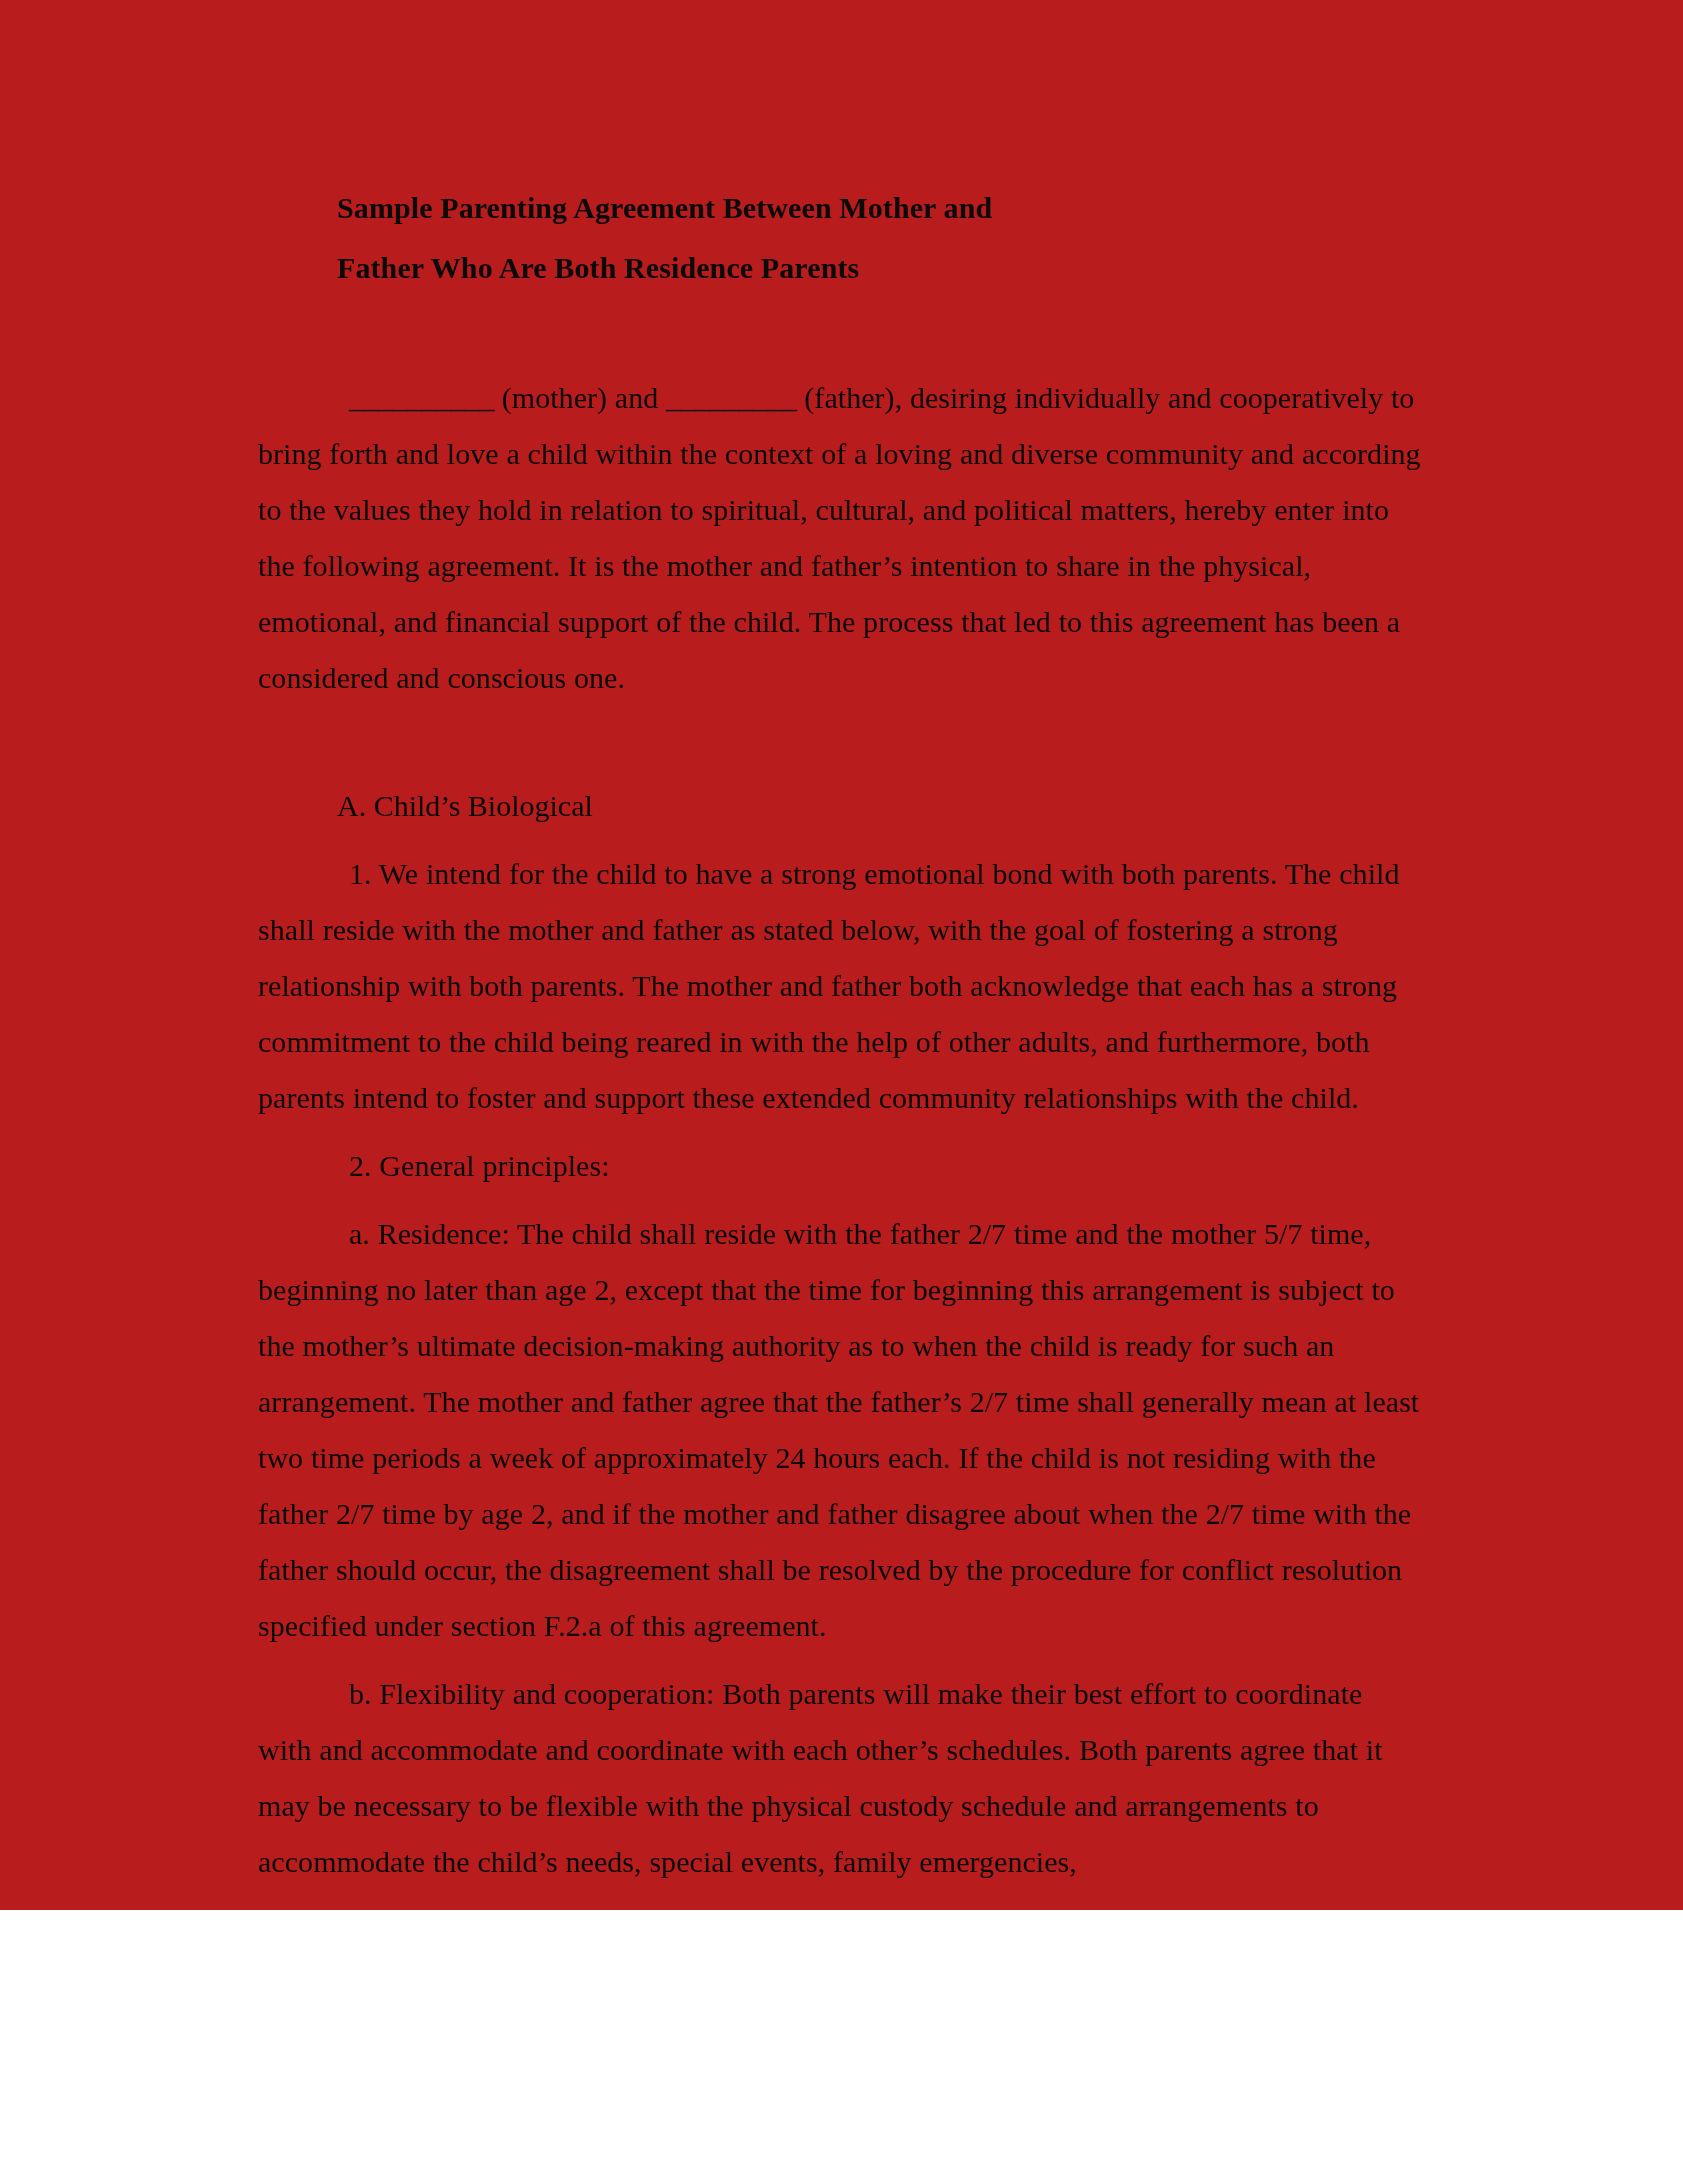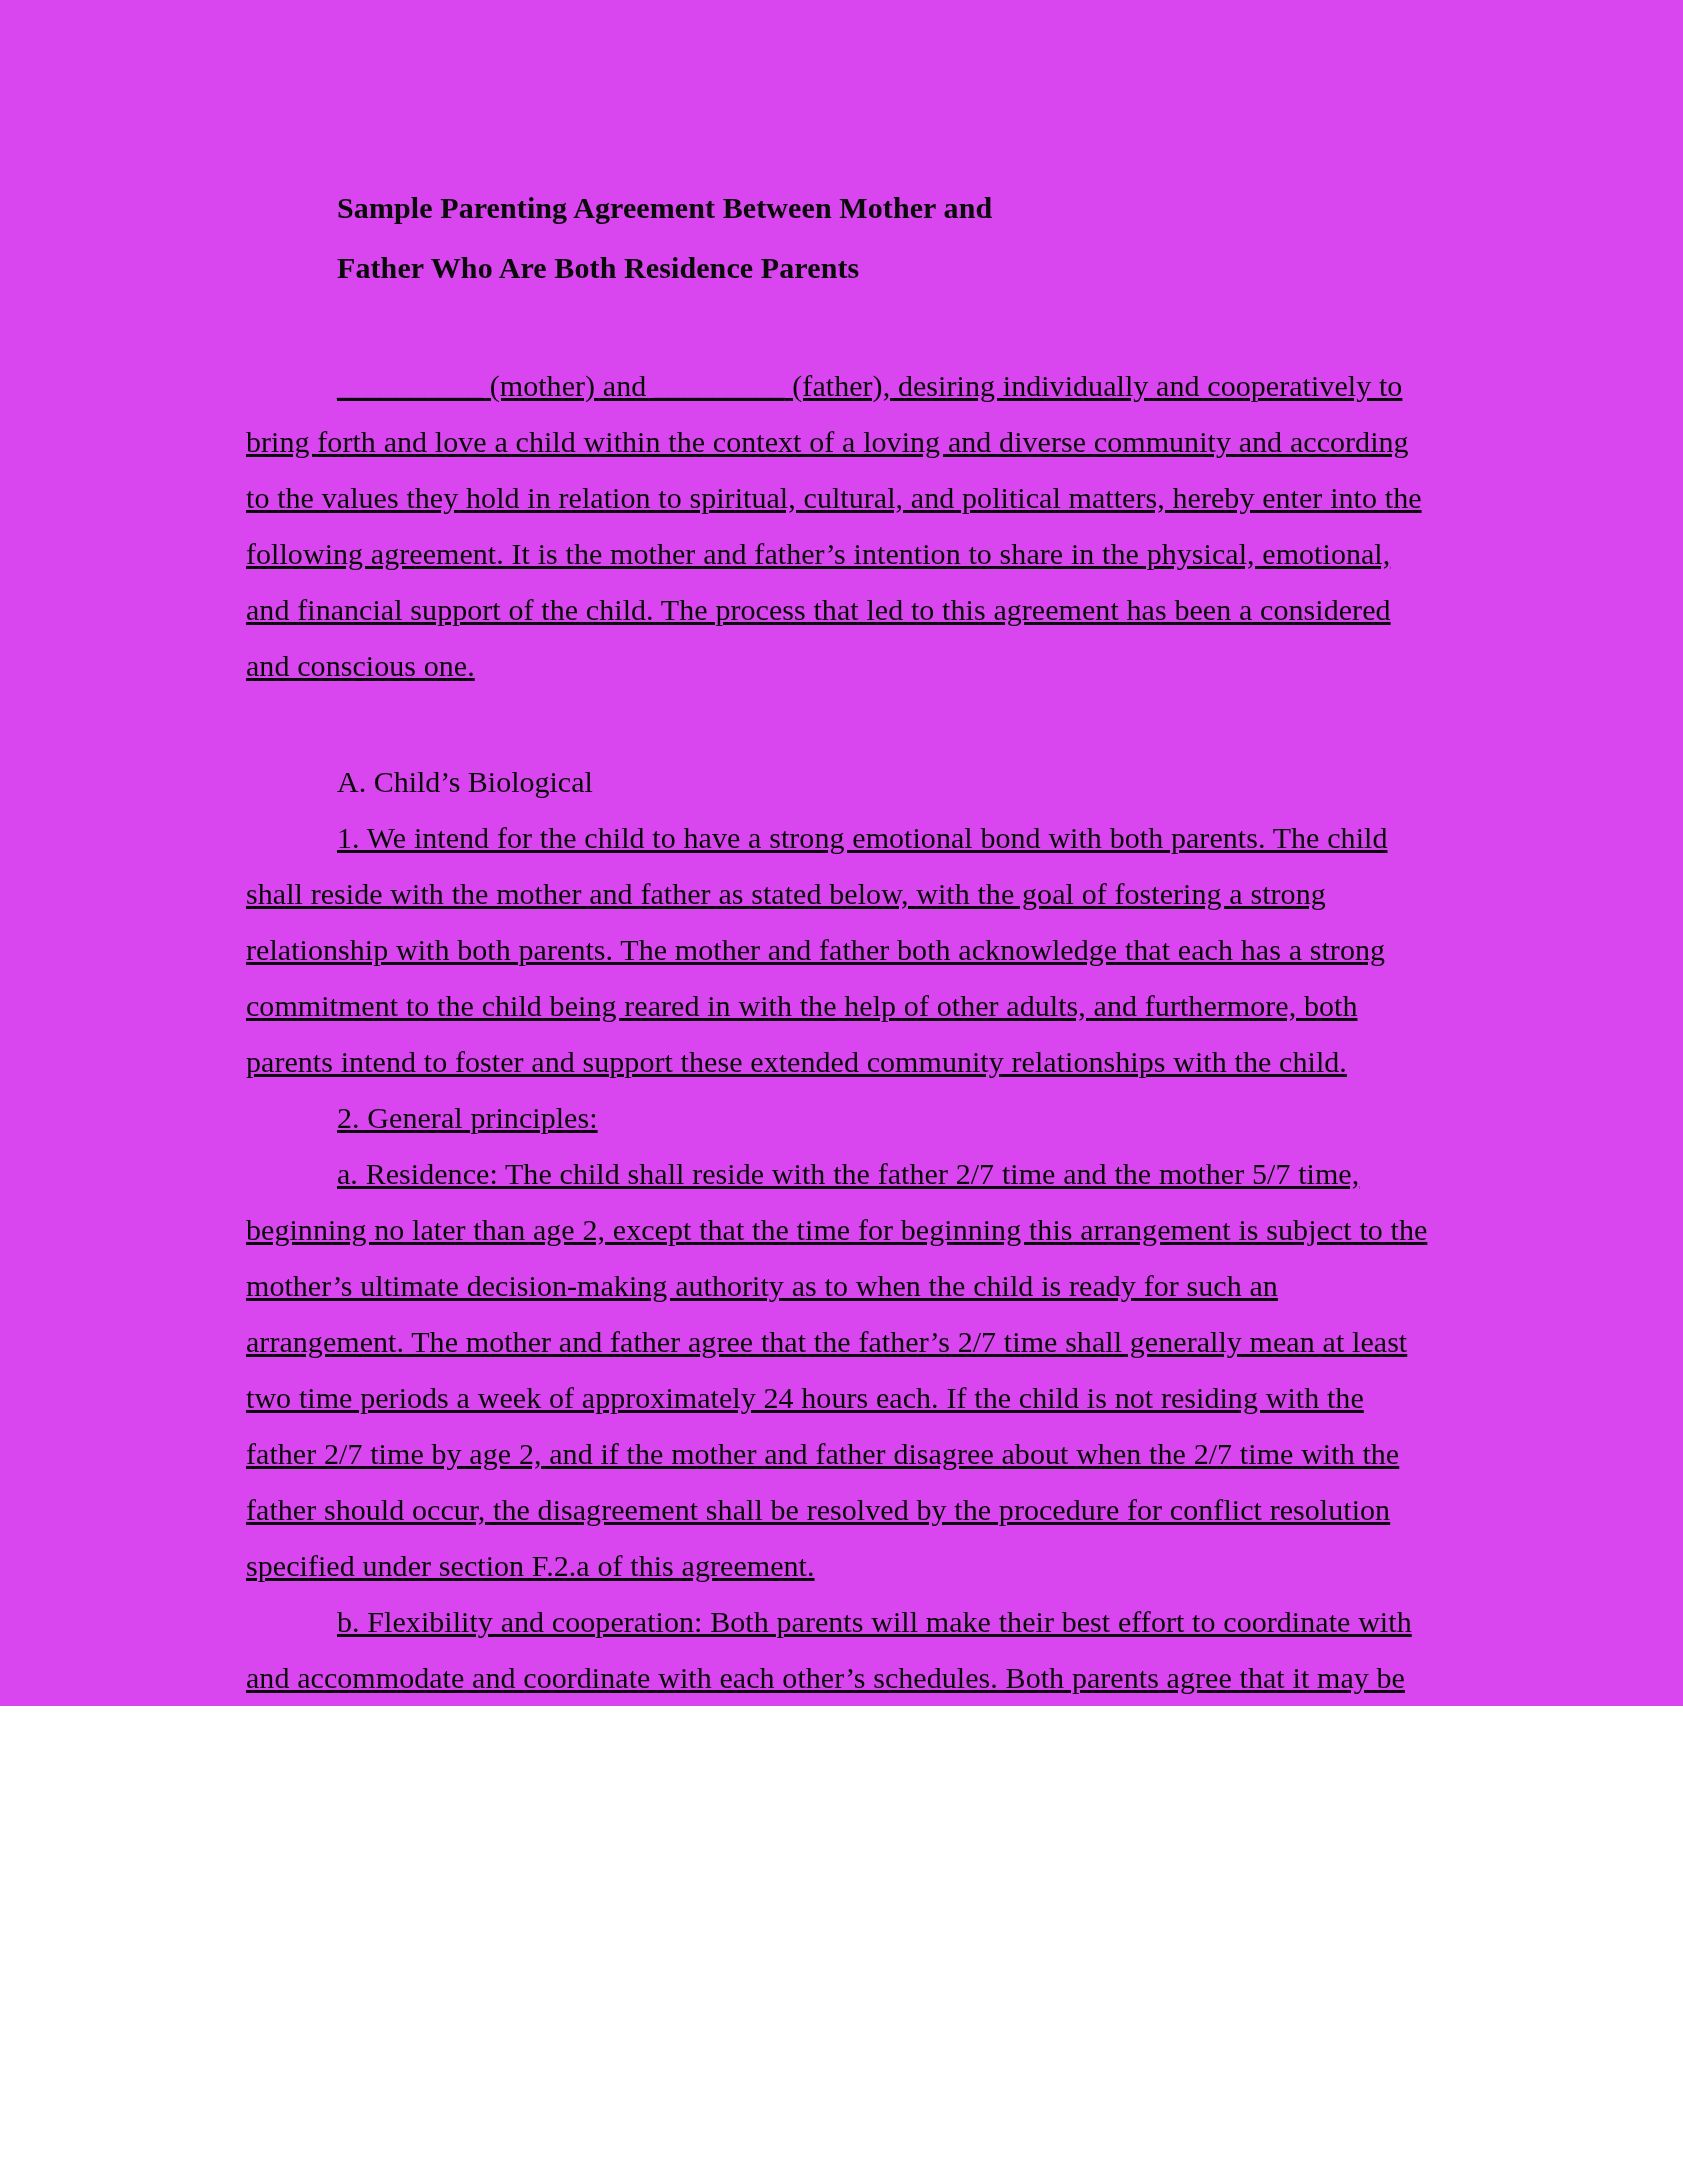--- a/index.html
+++ b/index.html
@@ -3,22 +3,22 @@
 <meta charset="utf-8">
 <style>
   html, body {
     margin: 0;
     padding: 0;
     background: #ffffff;
   }
   .page {
     position: relative;
     width: 1683px;
-    height: 1706px;
-    background: #d946ef;
+    height: 1910px;
+    background: #b91c1c;
     margin: 0 auto;
     overflow: hidden;
     font-family: "Liberation Serif", "DejaVu Serif", serif;
     color: #0a0a0a;
   }
   .content {
     position: absolute;
     left: 246px;
     top: 178px;
     width: 1188px;
@@ -33,26 +33,25 @@
   .title-line {
     display: block;
     white-space: nowrap;
   }
   .spacer-para {
     height: 60px;
   }
   p.body-para {
     font-size: 30px;
     line-height: 56px;
-    margin: 0;
+    margin: 12px;
     text-align: left;
     text-indent: 91px;
     letter-spacing: 0.05px;
     word-spacing: 0.2px;
-    text-decoration: underline;
   }
   p.heading-line {
     font-size: 30px;
     line-height: 56px;
     margin: 0;
     text-indent: 91px;
   }
   .blank {
     letter-spacing: -0.5px;
   }

